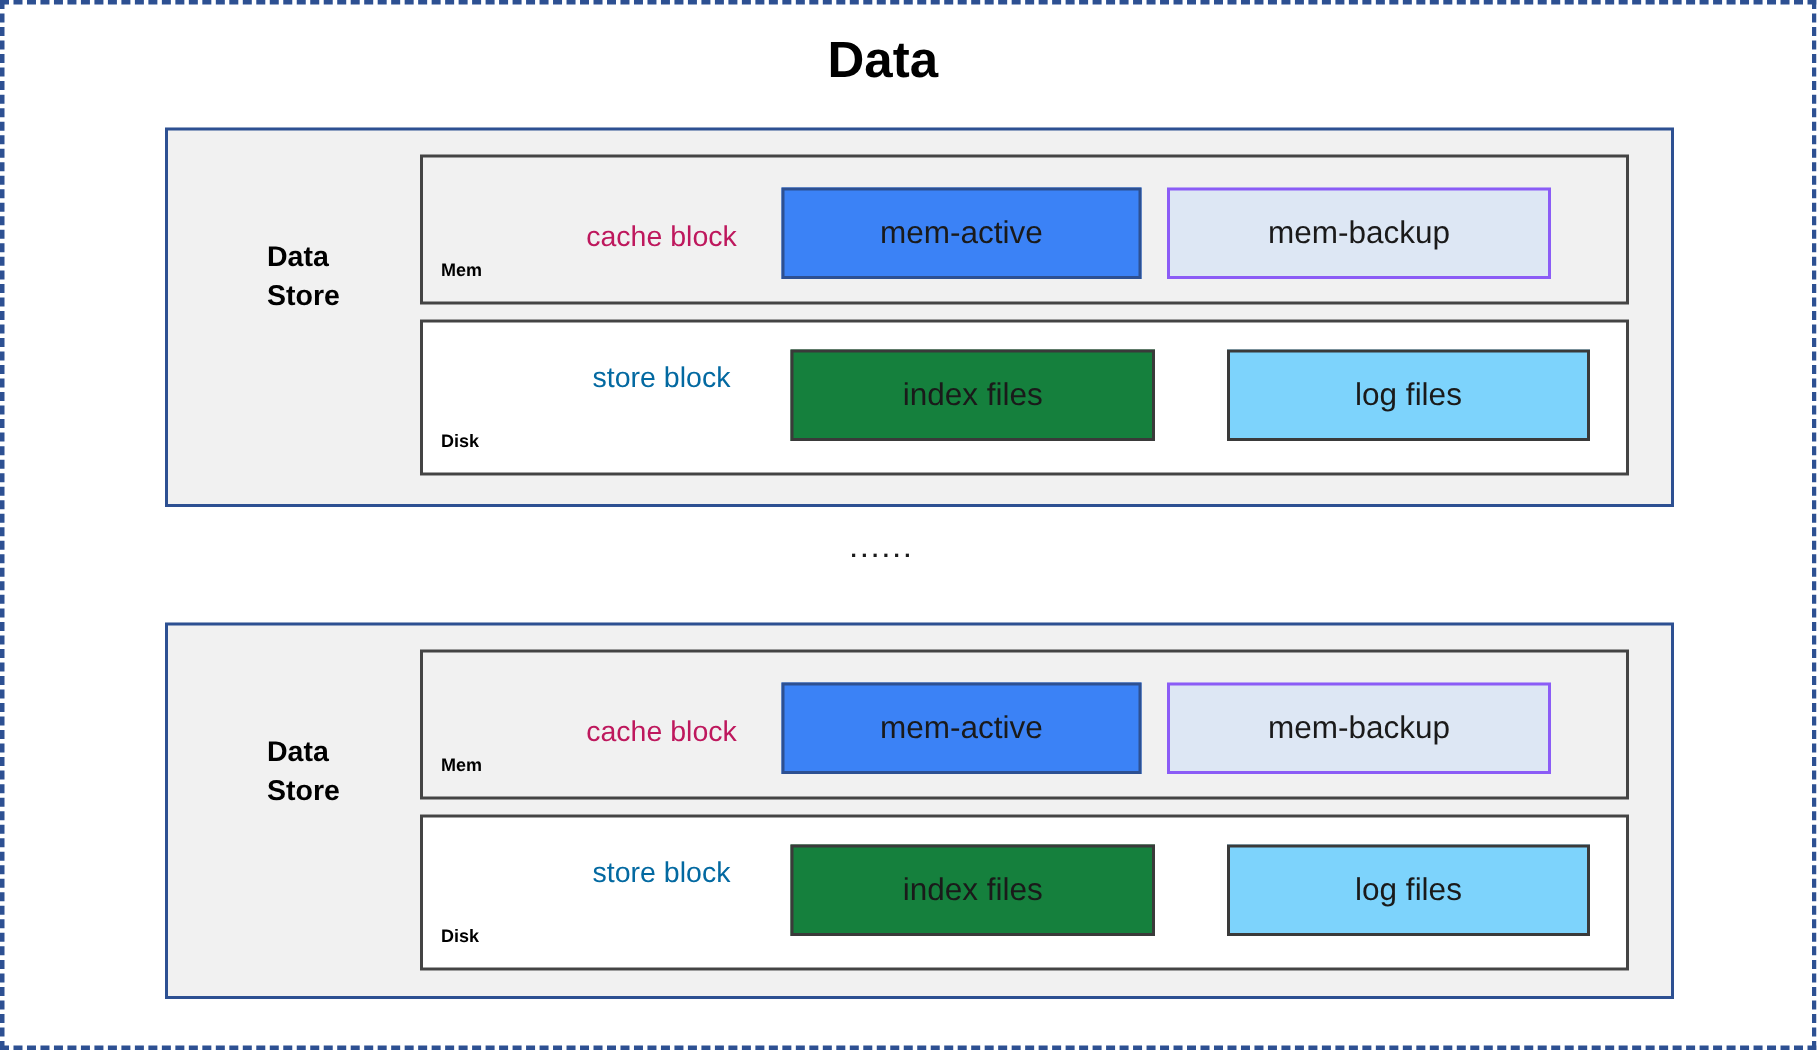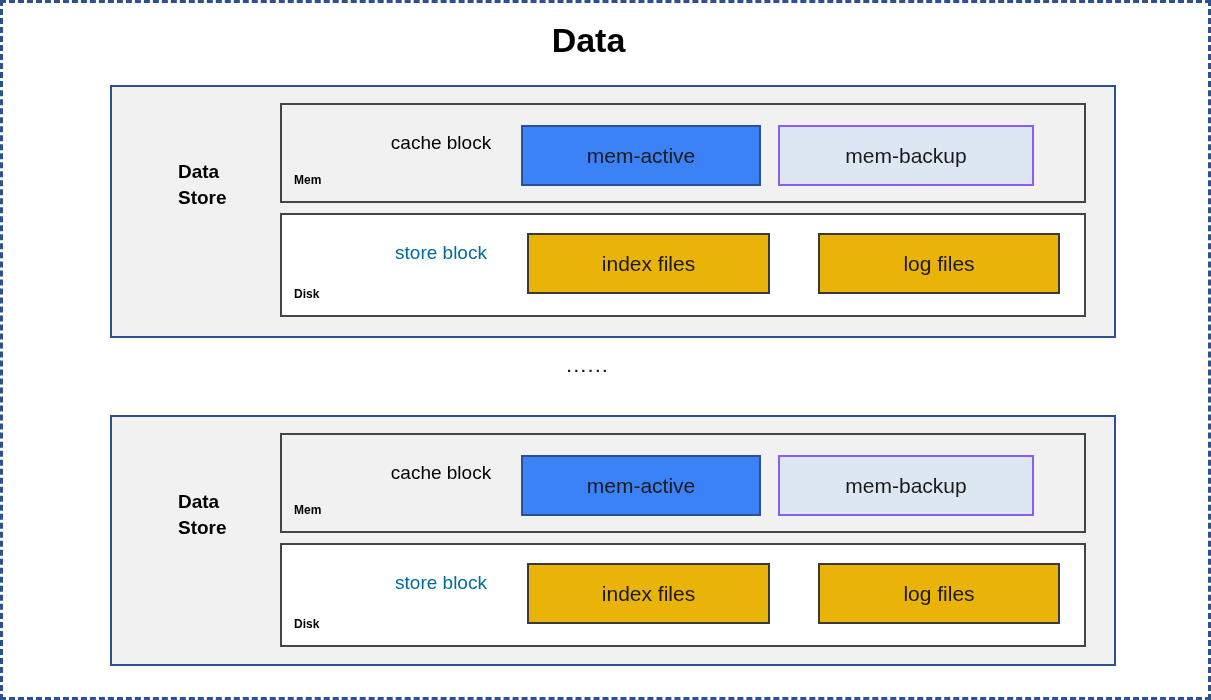--- a/index.html
+++ b/index.html
@@ -82,21 +82,21 @@
     color: #000000;
   }
   .block-kind {
     position: absolute;
     left: 64px;
     top: 27px;
     width: 190px;
     text-align: center;
     font-size: 19px;
   }
-  .block-kind.cache { color: #000000; }
+  .block-kind.cache { color: #be185d; margin-top: 16px; }
   .block-kind.store { color: #0369a1; }
 
   
   .leaf {
     position: absolute;
     box-sizing: border-box;
     display: flex;
     align-items: center;
     justify-content: center;
     font-size: 21px;
@@ -117,29 +117,29 @@
     height: 61px;
     background: #dde7f4;
     border: 2px solid #8b5cf6;
     text-align: center;
   }
   .leaf.index-files {
     left: 245px;
     top: 18px;
     width: 243px;
     height: 61px;
-    background: #eab308;
+    background: #15803d;
     border: 2px solid #3a3a3a;
   }
   .leaf.log-files {
     left: 536px;
     top: 18px;
     width: 242px;
     height: 61px;
-    background: #eab308;
+    background: #7dd3fc;
     border: 2px solid #3a3a3a;
   }
 
   
   .ellipsis {
     position: absolute;
     left: 0;
     top: 355px;
     width: 1171px;
     text-align: center;

